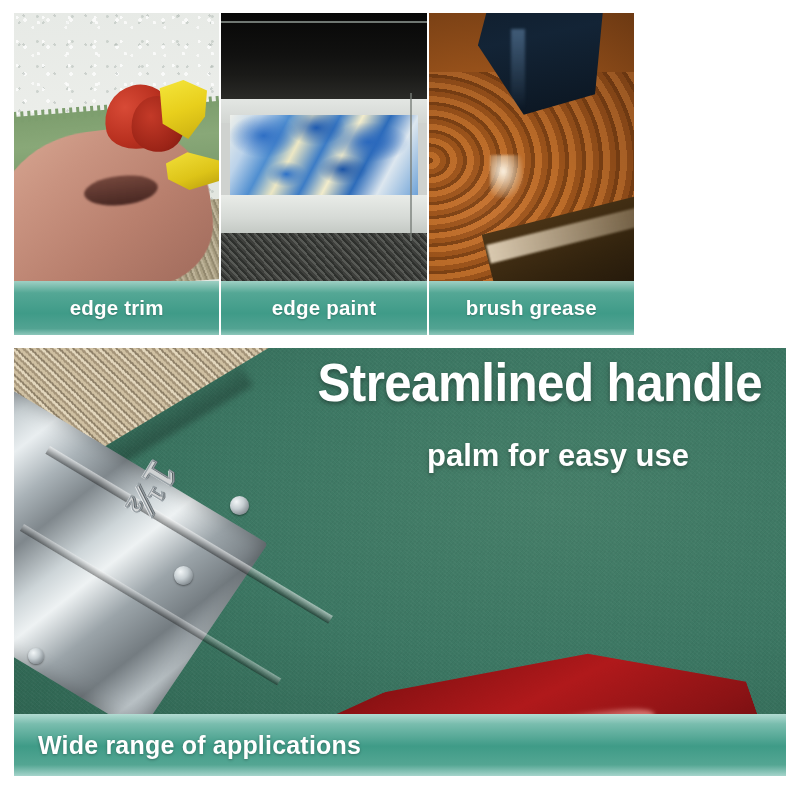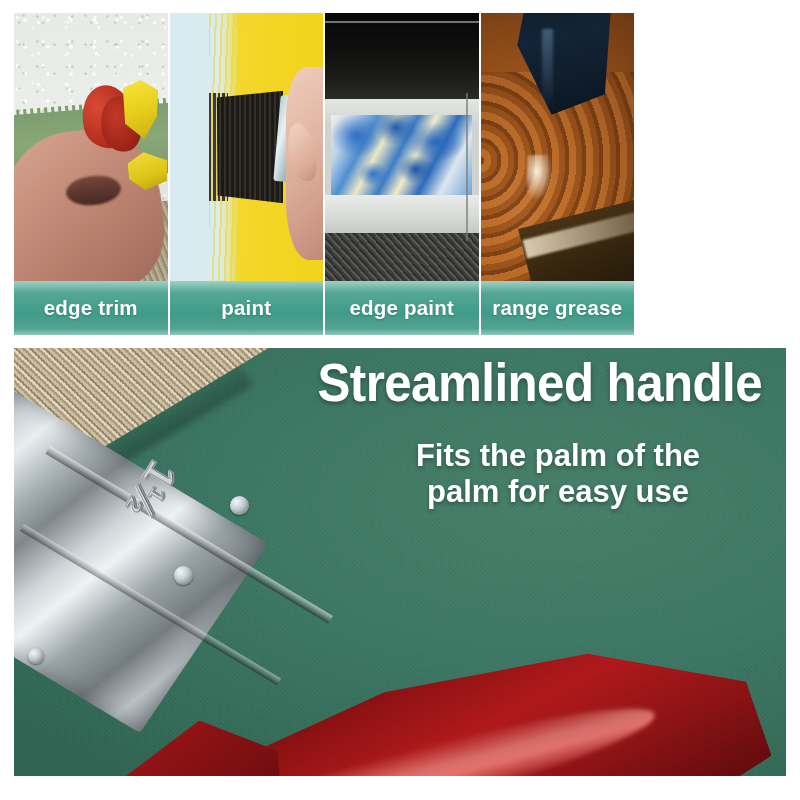--- a/index.html
+++ b/index.html
@@ -513,34 +513,20 @@
         <div class="finger-red2"></div>
         <div class="tool-yellow"></div>
         <div class="tool-yellow2"></div>
         <div class="knuckle"></div>
       </div>
       <div class="feature-label">
         <span>edge trim</span>
       </div>
     </div>
 
-    <div class="feature-card">
-      <div class="feature-photo ph-paint">
-        <div class="edge-fade"></div>
-        <div class="streaks"></div>
-        <div class="bristle-tips"></div>
-        <div class="bristles"></div>
-        <div class="ferrule"></div>
-        <div class="hand2"></div>
-        <div class="thumb"></div>
-      </div>
-      <div class="feature-label">
-        <span>paint</span>
-      </div>
-    </div>
 
     <div class="feature-card">
       <div class="feature-photo ph-wall">
         <div class="ceiling"></div>
         <div class="ceiling-line"></div>
         <div class="wall-upper"></div>
         <div class="mural"></div>
         <div class="wall-lower"></div>
         <div class="floor"></div>
         <div class="corner"></div>
@@ -553,21 +539,21 @@
     <div class="feature-card">
       <div class="feature-photo ph-wood">
         <div class="rings"></div>
         <div class="brush-dark"></div>
         <div class="brush-gloss"></div>
         <div class="grease"></div>
         <div class="board-edge"></div>
         <div class="board-hilite"></div>
       </div>
       <div class="feature-label">
-        <span>range grease</span>
+        <span>brush grease</span>
       </div>
     </div>
 
   </div>
 
   <div class="hero">
     <div class="felt"></div>
 
     <div class="h-bristle-shadow"></div>
     <div class="h-bristles"></div>
@@ -581,19 +567,21 @@
     <div class="h-ferrule-groove2"></div>
     <div class="h-size-stamp">1½</div>
 
     <div class="rivet rivet-a"></div>
     <div class="rivet rivet-b"></div>
     <div class="rivet rivet-c"></div>
 
     <div class="hero-title">Streamlined handle</div>
 
     <div class="hero-sub">
-      <div>Fits the palm of the</div>
       <div>palm for easy use</div>
     </div>
 
+    <div class="hero-banner">
+      <span>Wide range of applications</span>
+    </div>
   </div>
 
 </div>
 
 </body></html>

